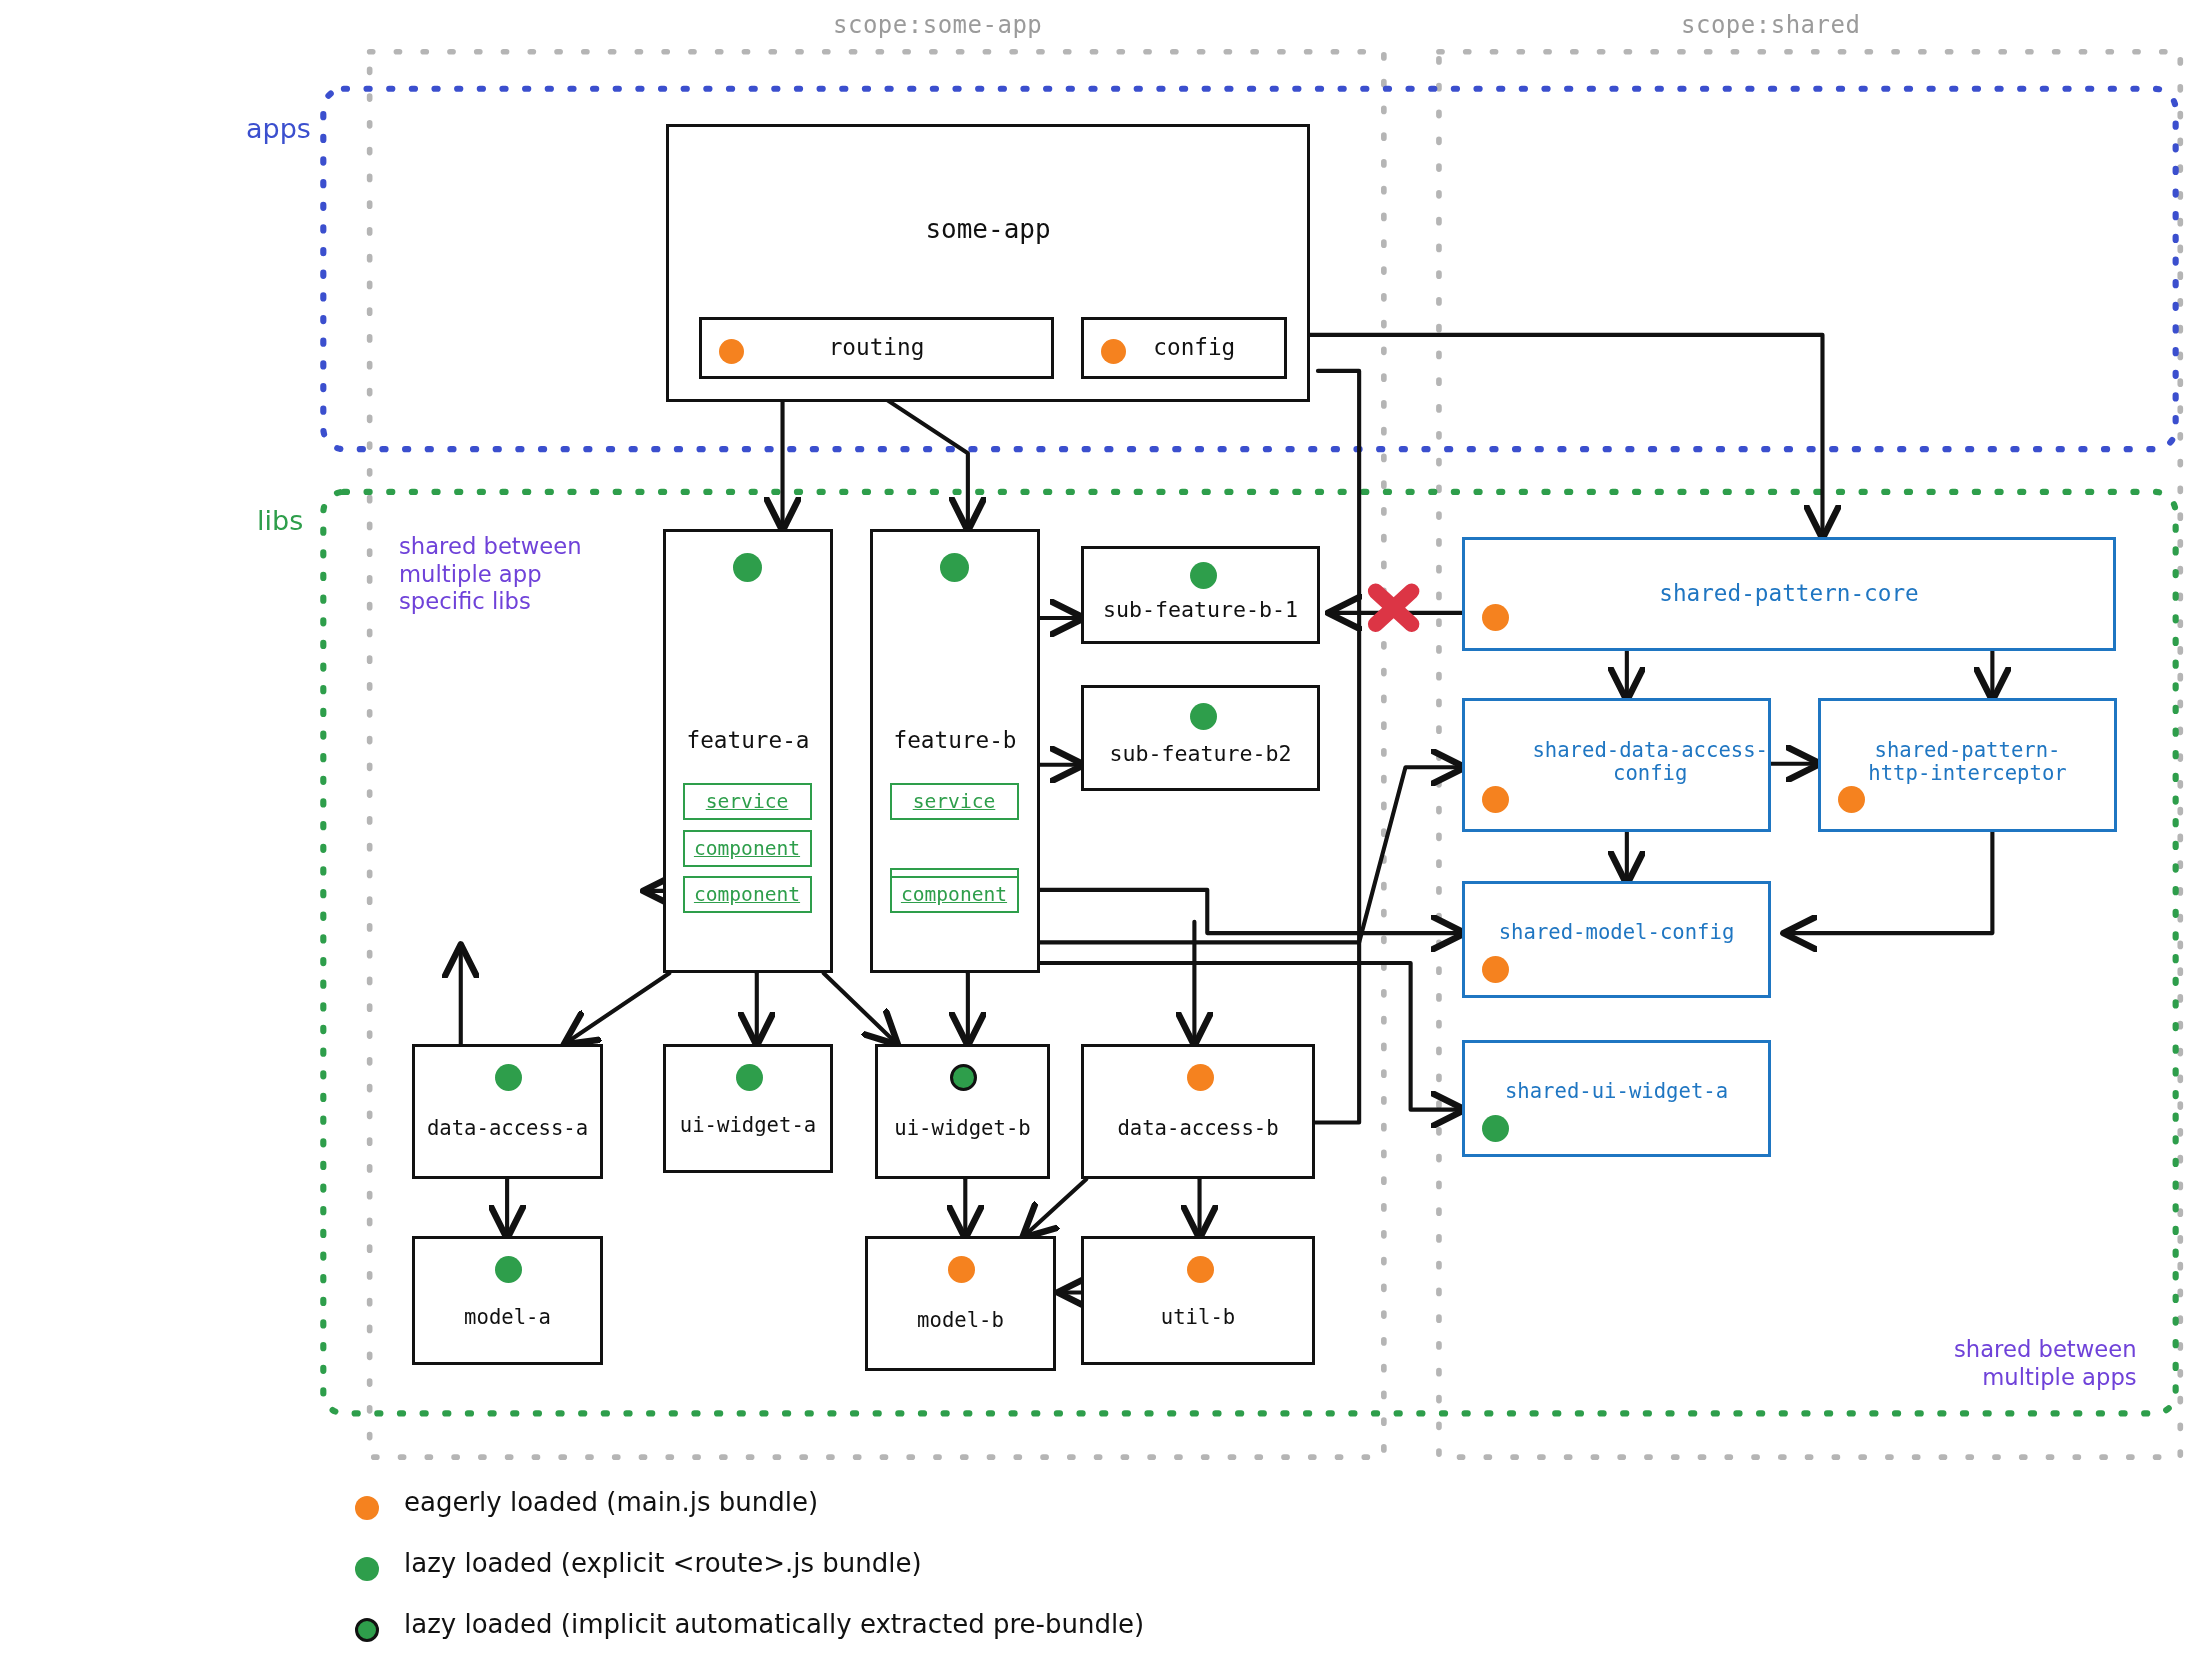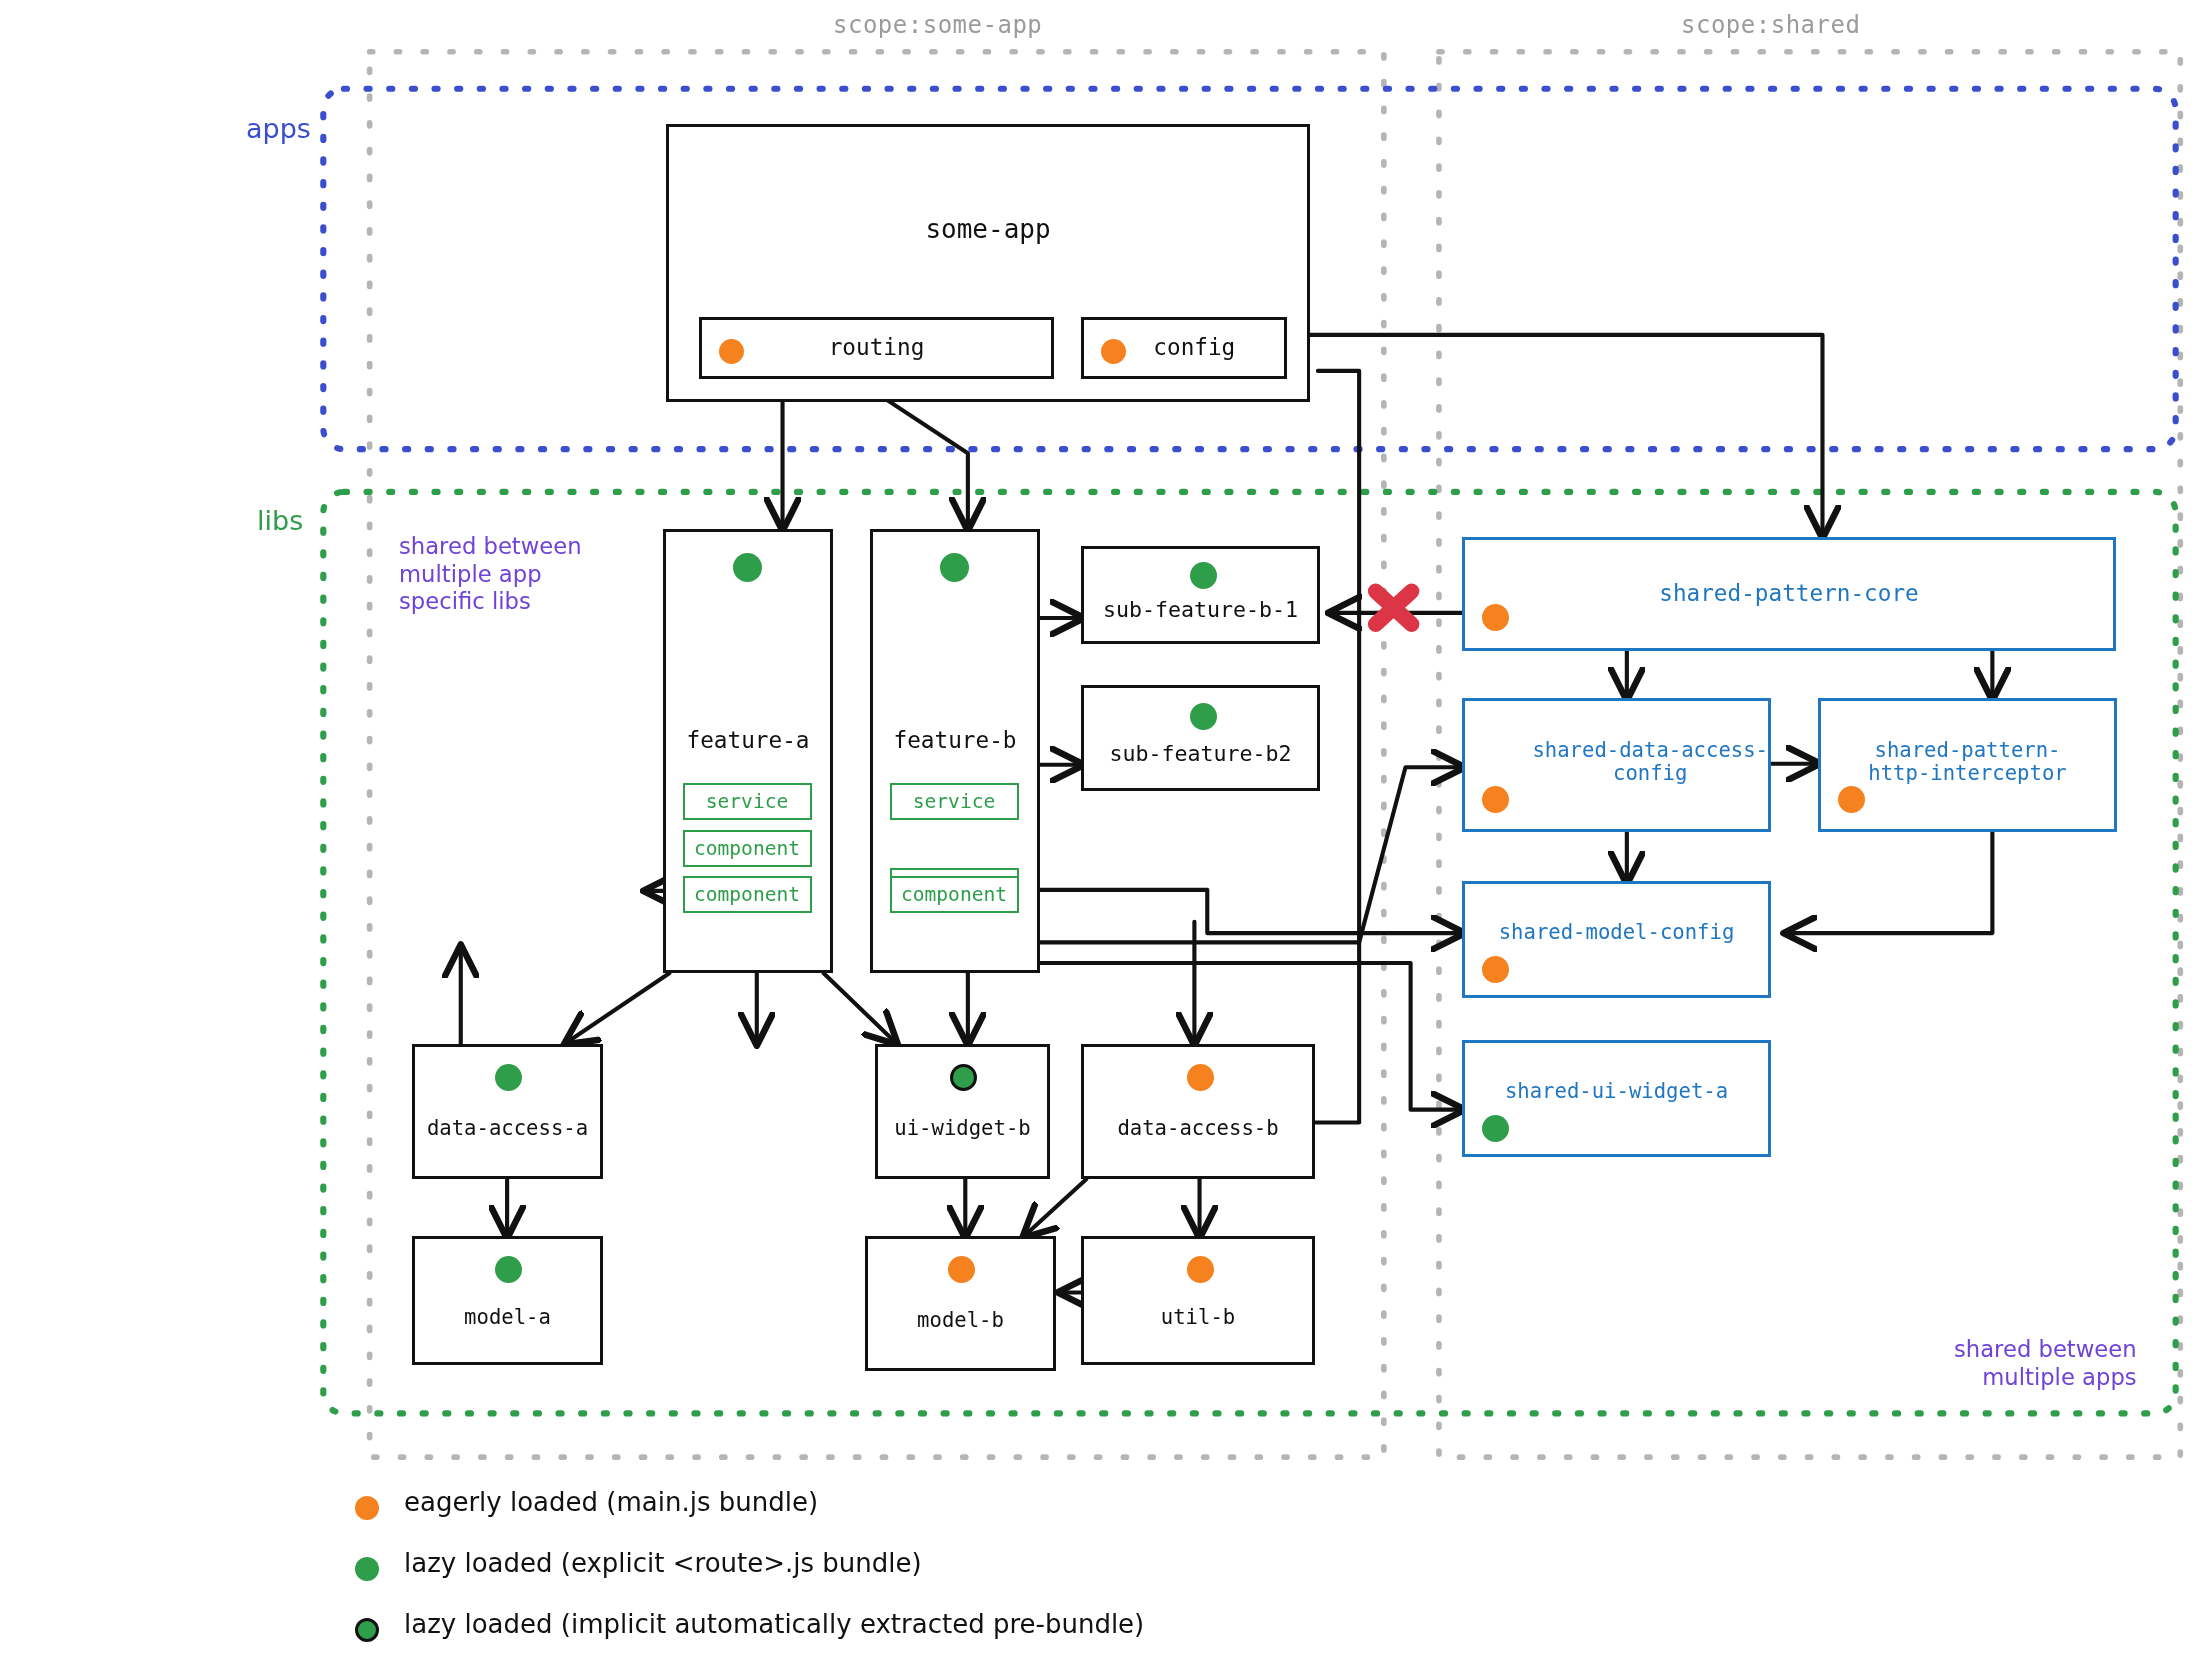--- a/index.html
+++ b/index.html
@@ -46,20 +46,21 @@
 
   
   .chip {
     position: absolute;
     border: 2.6px solid #2e9e4b;
     background: #ffffff;
     color: #2e9e4b;
     display: flex; align-items: center; justify-content: center;
     font-family: "DejaVu Sans Mono", monospace;
     white-space: pre;
+    text-decoration: underline;
   }
 
   
   .scope-title {
     position: absolute;
     color: #9b9b9b;
     font-family: "DejaVu Sans Mono", monospace;
     font-size: 24px;
     letter-spacing: 0.5px;
     white-space: pre;
@@ -224,20 +225,24 @@
     <span class="dot green" style="left:106px; top:15.4px; width:27px; height:27px;"></span>
     <div class="label" style="font-size:21.6px; margin-top:32px;">sub-feature-b2</div>
   </div>
 
 
   <div class="box" style="left:412px; top:1044px; width:191px; height:135px;">
     <span class="dot green" style="left:80px; top:16.5px; width:27px; height:27px;"></span>
     <div class="label" style="font-size:20.6px; margin-top:34px;">data-access-a</div>
   </div>
 
+  <div class="box" style="left:663px; top:1044px; width:170px; height:129px;">
+    <span class="dot green" style="left:70px; top:16.5px; width:27px; height:27px;"></span>
+    <div class="label" style="font-size:20.6px; margin-top:34px;">ui-widget-a</div>
+  </div>
 
   <div class="box" style="left:875px; top:1044px; width:175px; height:135px;">
     <span class="dot ring" style="left:72px; top:16.5px; width:27px; height:27px;"></span>
     <div class="label" style="font-size:20.6px; margin-top:34px;">ui-widget-b</div>
   </div>
 
   <div class="box" style="left:1081px; top:1044px; width:234px; height:135px;">
     <span class="dot orange" style="left:103px; top:16.5px; width:27px; height:27px;"></span>
     <div class="label" style="font-size:20.6px; margin-top:34px;">data-access-b</div>
   </div>

